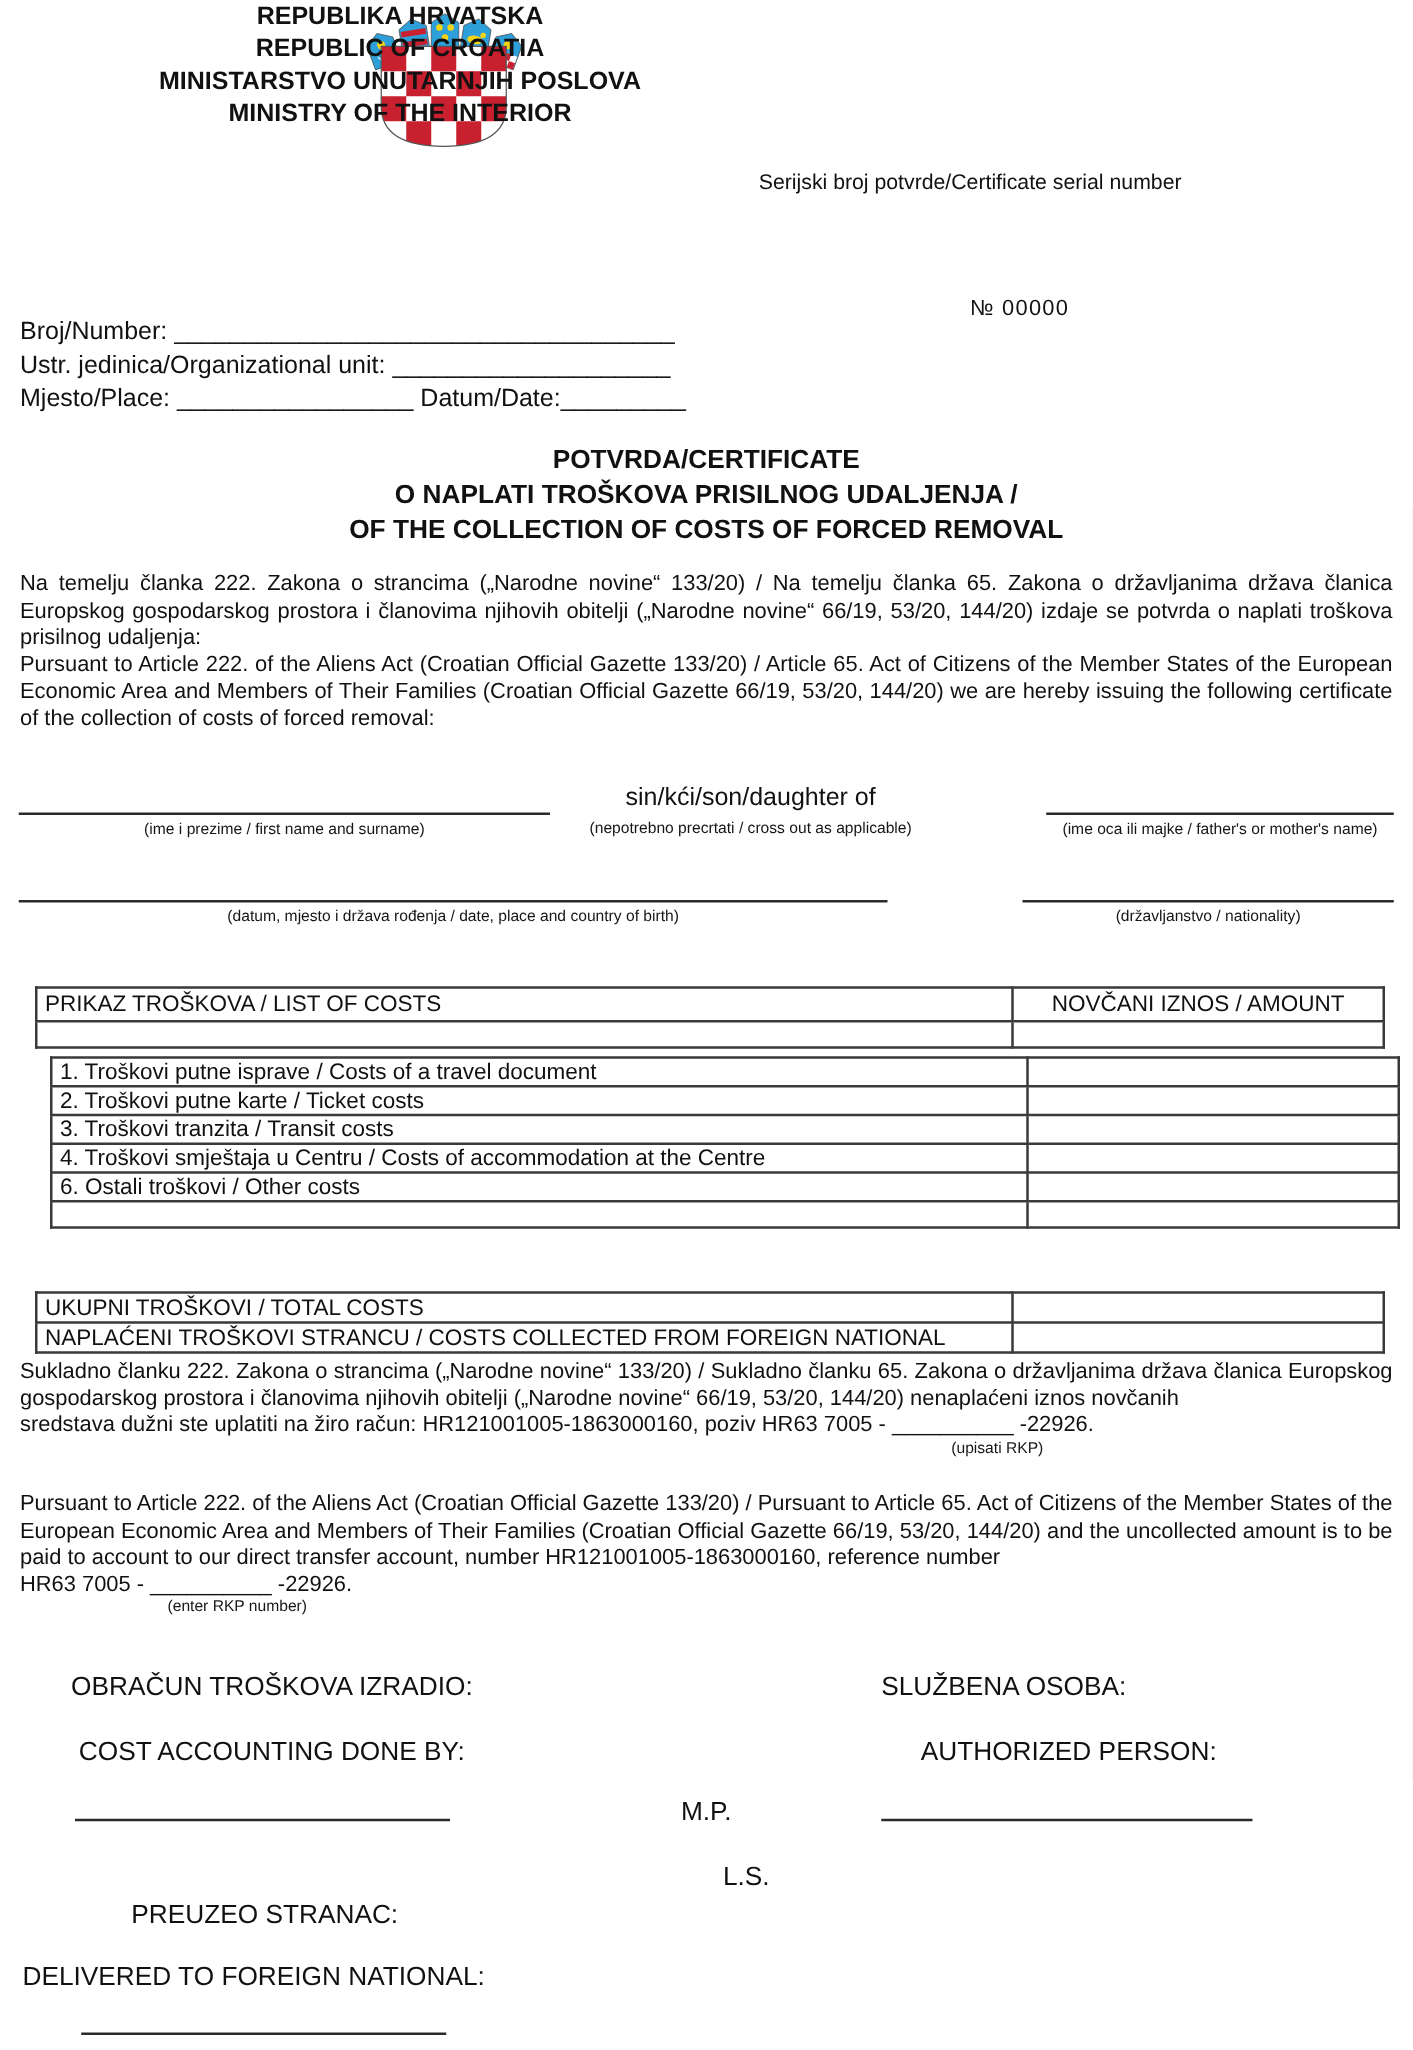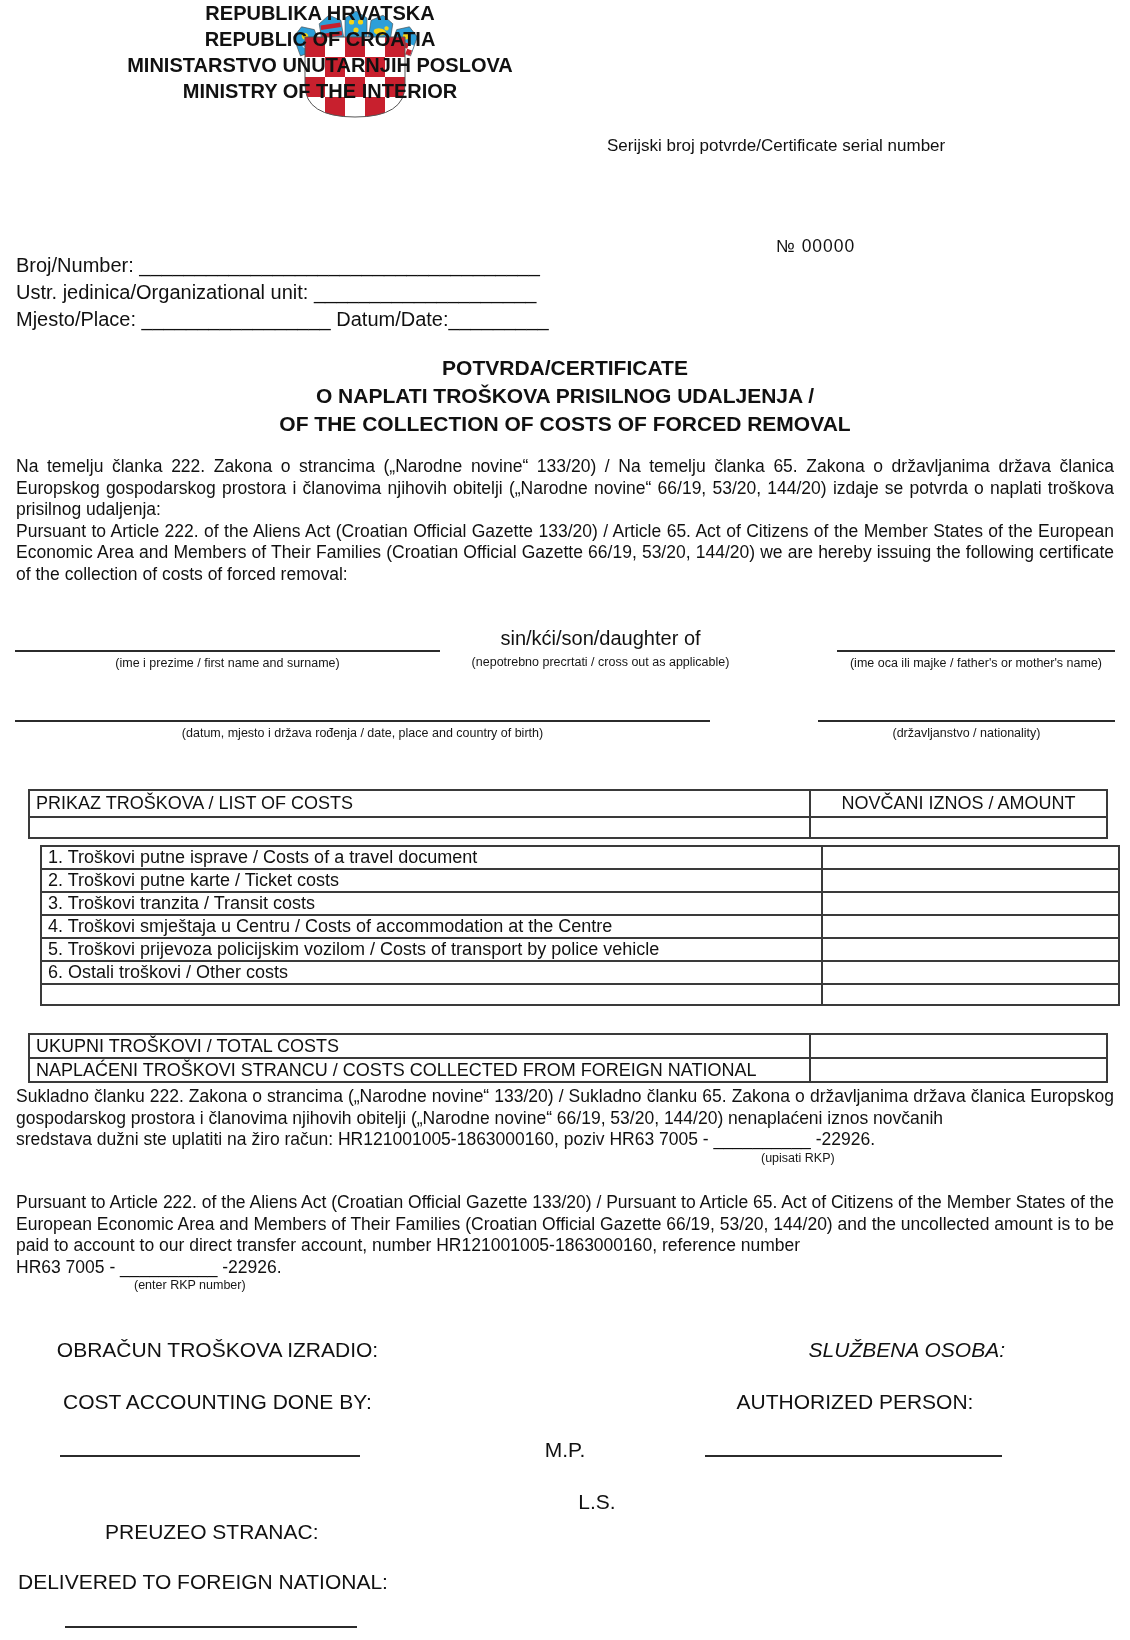--- a/index.html
+++ b/index.html
@@ -58,21 +58,21 @@
   .tbl-head td{height:25px;}
   .tbl-head .hdr{}
   .tbl-head tr.empty td{height:19px;}
   .tbl-items{left:40px;top:845px;}
   .tbl-items td{height:19px;}
   .tbl-totals{left:28px;top:1033px;}
   .tbl-totals td{height:22px;}
 
   
   .sig-hr-left{left:45px;top:1338px;width:345px;text-align:center;font-size:21px;}
-  .sig-hr-right{left:705px;top:1338px;width:300px;text-align:right;font-size:21px;font-style:italic;}
+  .sig-hr-right{left:705px;top:1338px;width:300px;text-align:left;font-size:21px;}
   .sig-en-left{left:45px;top:1390px;width:345px;text-align:center;font-size:21px;}
   .sig-en-right{left:690px;top:1390px;width:330px;text-align:center;font-size:21px;}
   .sig-line-left{left:60px;top:1437px;width:300px;height:18px;border-bottom:2px solid #2b2b2b;}
   .sig-line-right{left:705px;top:1437px;width:297px;height:18px;border-bottom:2px solid #2b2b2b;}
   .seal-mp{left:0;top:1438px;width:1130px;text-align:center;font-size:21px;}
   .seal-ls{left:0;top:1490px;width:1130px;text-align:center;font-size:21px;margin-left:32px;}
   .delivered-hr{left:105px;top:1520px;font-size:21px;}
   .delivered-en{left:18px;top:1570px;font-size:21px;}
   .line-bottom{left:65px;top:1608px;width:292px;height:18px;border-bottom:2px solid #2b2b2b;}
 
@@ -228,24 +228,20 @@
     </tr>
     <tr>
       <td class="c-label">3. Troškovi tranzita / Transit costs</td>
       <td class="c-amount"></td>
     </tr>
     <tr>
       <td class="c-label">4. Troškovi smještaja u Centru / Costs of accommodation at the Centre</td>
       <td class="c-amount"></td>
     </tr>
     <tr>
-      <td class="c-label">5. Troškovi prijevoza policijskim vozilom / Costs of transport by police vehicle</td>
-      <td class="c-amount"></td>
-    </tr>
-    <tr>
       <td class="c-label">6. Ostali troškovi / Other costs</td>
       <td class="c-amount"></td>
     </tr>
     <tr>
       <td class="c-label"></td>
       <td class="c-amount"></td>
     </tr>
   </tbody>
     </table>
 

